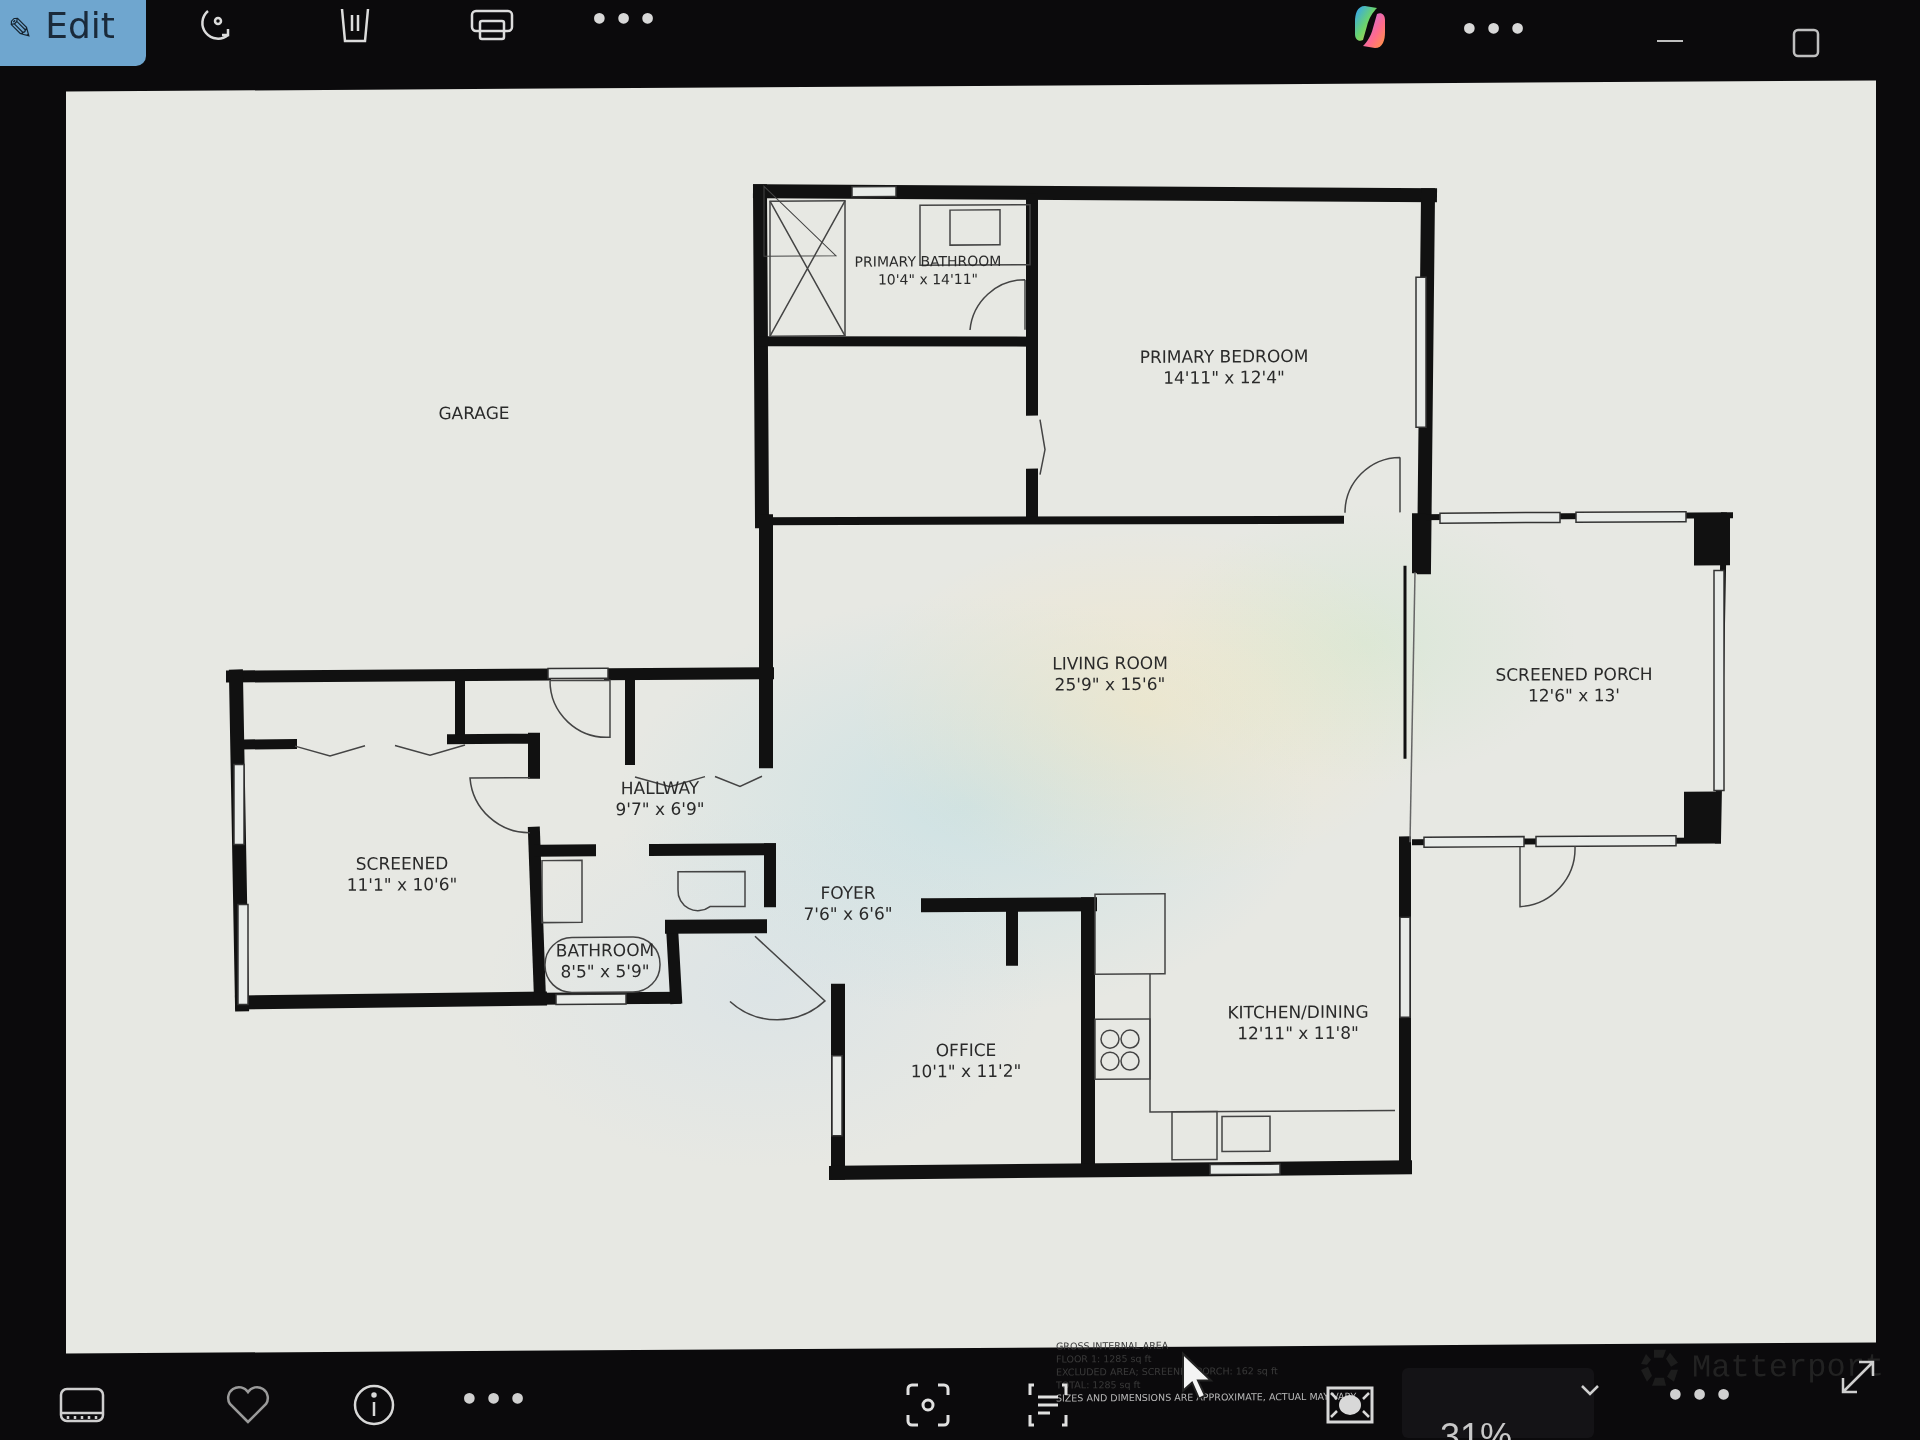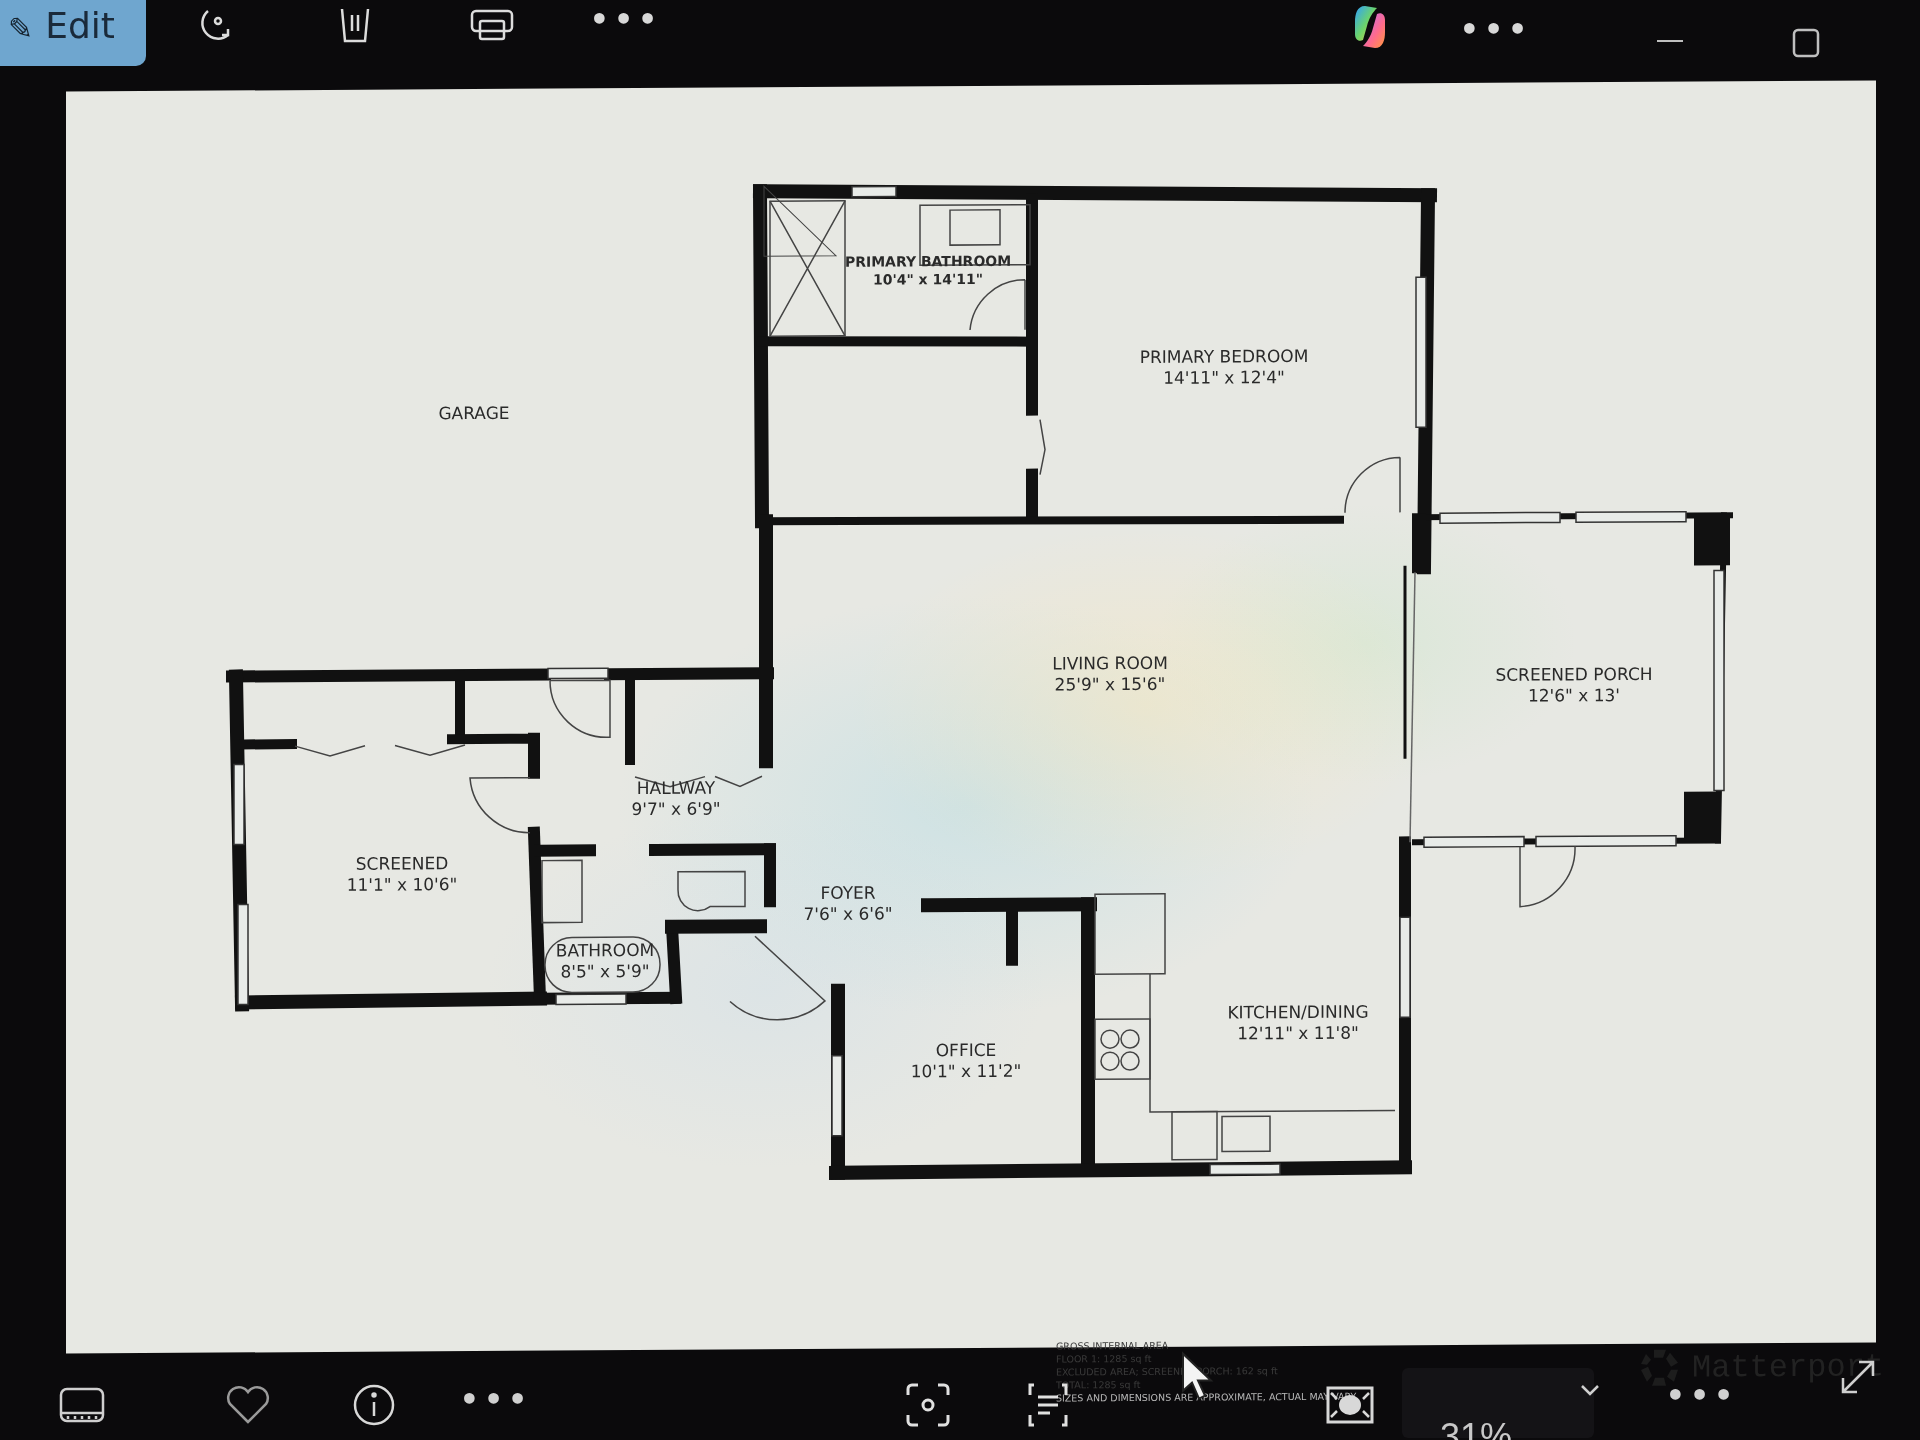--- a/index.html
+++ b/index.html
@@ -223,37 +223,37 @@
       <path d="M635 775 L670 785 L705 775 M715 775 L740 785 L762 775"></path>
       <path d="M1040 420 L1045 450 L1040 475"></path>
 
       <path d="M1415 575 L1410 845" stroke="#666"></path>
     </g>
   </svg>
 
   <div class="room-label" style="left:408px;top:314px;">
     <span class="nm">GARAGE</span>
   </div>
-  <div class="room-label" style="left:862px;top:166px;font-size:14px;line-height:18px;font-weight:bold;">
+  <div class="room-label" style="left:862px;top:166px;font-size:14px;line-height:18px;">
     <span class="nm">PRIMARY BATHROOM</span>
     <span class="dim">10'4" x 14'11"</span>
   </div>
   <div class="room-label" style="left:1158px;top:262px;">
     <span class="nm">PRIMARY BEDROOM</span>
     <span class="dim">14'11" x 12'4"</span>
   </div>
   <div class="room-label" style="left:1044px;top:568px;">
     <span class="nm">LIVING ROOM</span>
     <span class="dim">25'9" x 15'6"</span>
   </div>
   <div class="room-label" style="left:1508px;top:582px;text-align:center;">
     <span class="nm">SCREENED PORCH</span>
     <span class="dim">12'6" x 13'</span>
   </div>
-  <div class="room-label" style="left:610px;top:690px;">
+  <div class="room-label" style="left:594px;top:690px;">
     <span class="nm">HALLWAY</span>
     <span class="dim">9'7" x 6'9"</span>
   </div>
   <div class="room-label" style="left:336px;top:764px;">
     <span class="nm">SCREENED</span>
     <span class="dim">11'1" x 10'6"</span>
   </div>
   <div class="room-label" style="left:539px;top:852px;">
     <span class="nm">BATHROOM</span>
     <span class="dim">8'5" x 5'9"</span>

